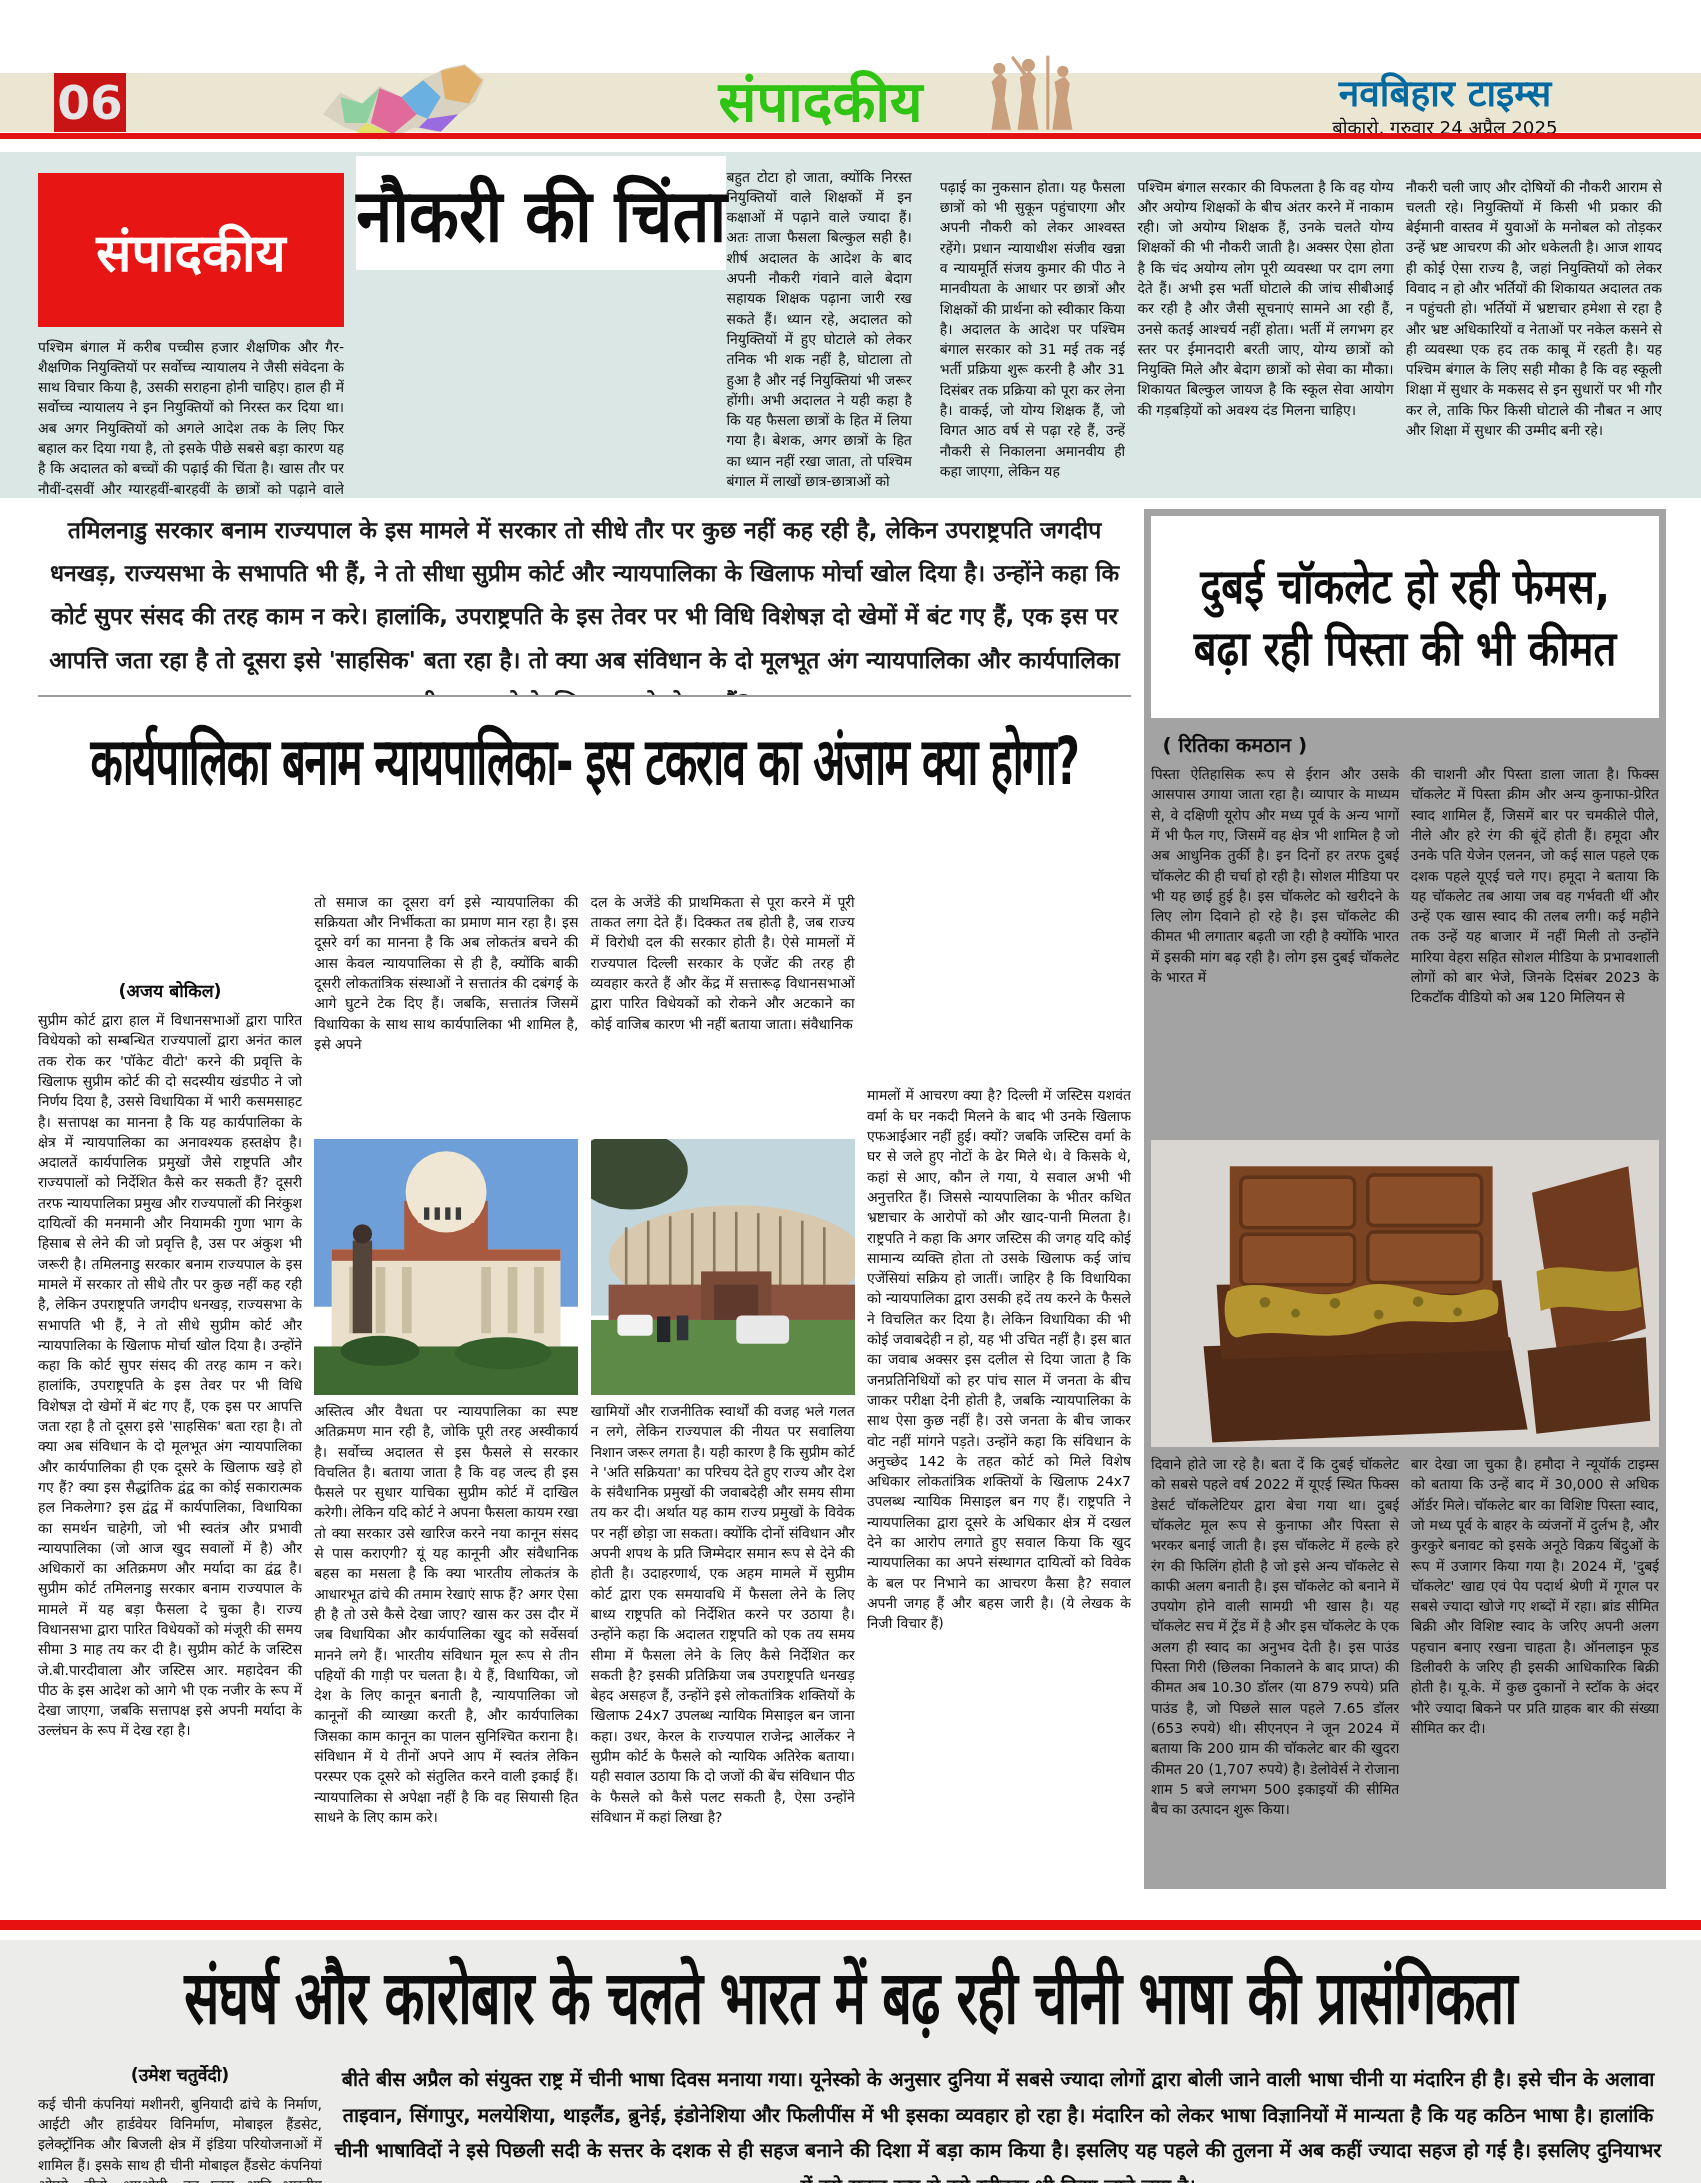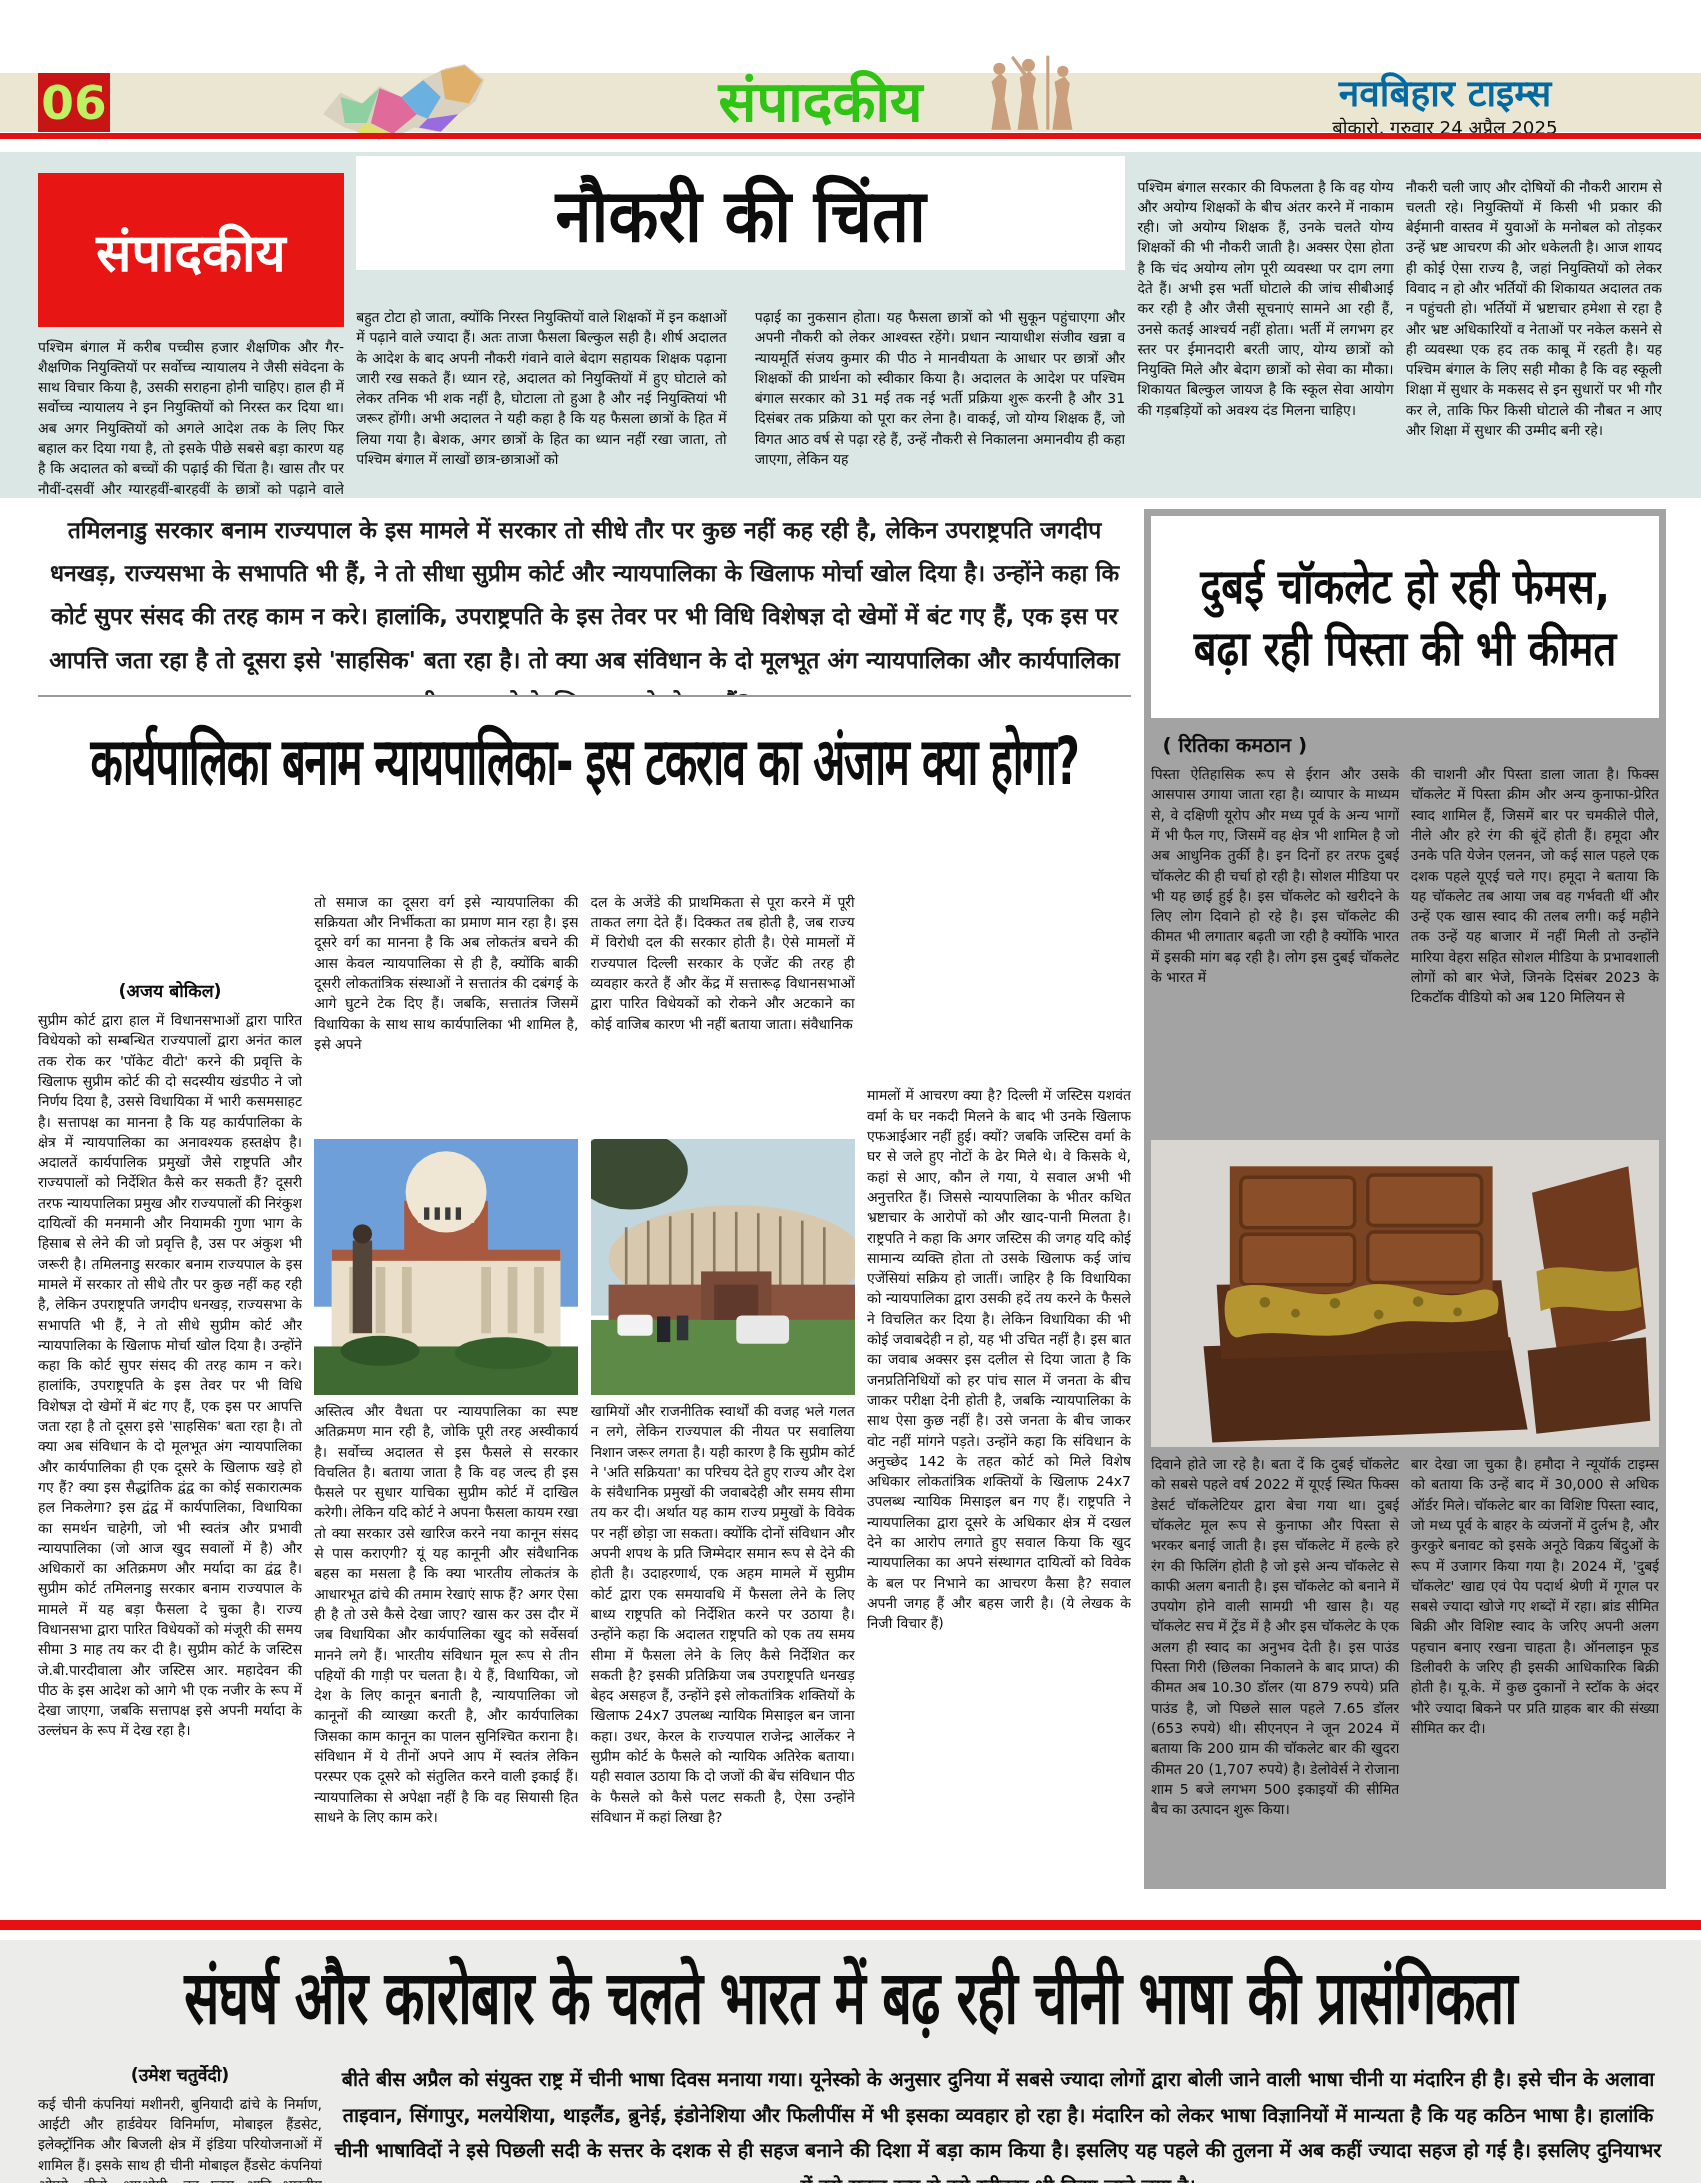--- a/index.html
+++ b/index.html
@@ -1,37 +1,37 @@
 <!DOCTYPE html>
 <html style="font-size:7px"><head>
 <meta charset="utf-8">
 <style>
   html,body{margin:0;padding:0;background:#fff;}
   .page{position:relative;width:1701px;height:2733px;background:#ffffff;overflow:hidden;
         font-family:"DejaVu Sans",sans-serif;color:#0d0d0d;}
   
   .header{position:absolute;left:0;top:73px;width:1701px;height:59px;background:#eae6d2;}
-  .pagenum{position:absolute;left:38px;top:0;width:72px;height:59px;background:#c81414;color:#bef264;
+  .pagenum{position:absolute;left:54px;top:0;width:72px;height:59px;background:#c81414;color:#e5e5e5;
            display:flex;align-items:center;justify-content:center;font-size:47px;font-weight:bold;}
   .collage{position:absolute;left:314px;top:-11.4px;width:188px;height:82px;}
   .section-title{position:absolute;left:646px;top:-4.4px;width:349px;height:70px;text-align:center;
                  font-size:56px;font-weight:800;color:#2fc414;line-height:65px;}
   .statue{position:absolute;left:961px;top:-26px;width:148px;height:87px;}
   .masthead-wrap{position:absolute;left:1279px;top:1.7px;width:332px;text-align:center;}
   .masthead{font-size:37px;font-weight:800;color:#0369a1;line-height:38px;}
   .dateline{font-size:18.3px;font-weight:400;color:#111;margin-top:1.7px;}
   .header-rule{position:absolute;left:0;top:133px;width:1701px;height:6.1px;background:#e21212;}
   
   .top-section{position:absolute;left:0;top:152px;width:1701px;height:346px;background:#dbe7e4;}
   .top-inner{position:absolute;left:38px;top:0;width:1624px;height:346px;display:flex;gap:12.2px;}
   .ed-col1{width:306px;display:flex;flex-direction:column;}
   .ed-redbox{margin-top:21px;height:154px;background:#e81515;display:flex;align-items:center;justify-content:center;}
   .ed-redbox span{color:#fff;font-size:52px;font-weight:800;}
   .ed-col1-text{margin-top:9.6px;flex:1;overflow:hidden;}
-  .center-group{width:769px;display:flex;flex-direction:column;}
+  .center-group{width:769px;display:flex;}
   .ed-headbox{margin-top:4.4px;height:114px;background:#ffffff;display:flex;align-items:center;justify-content:center;}
   .ed-headline{font-size:65px;font-weight:800;transform:scaleY(1.12);}
   .center-cols{display:flex;gap:28px;margin-top:7.9px;flex:1;align-items:center;}
   .center-cols>div{flex:1;overflow:hidden;}
   .right-group{flex:1;display:flex;gap:12.2px;padding-top:24.5px;}
   .right-group>div{flex:1;overflow:hidden;}
   .bodytext{font-size:14px;line-height:1.45;text-align:justify;color:#0c0c0c;}
   
   .standfirst{position:absolute;left:38px;top:509px;width:1093px;height:186px;text-align:center;
               font-size:23px;font-weight:700;line-height:1.88;color:#1a1a1a;overflow:hidden;

